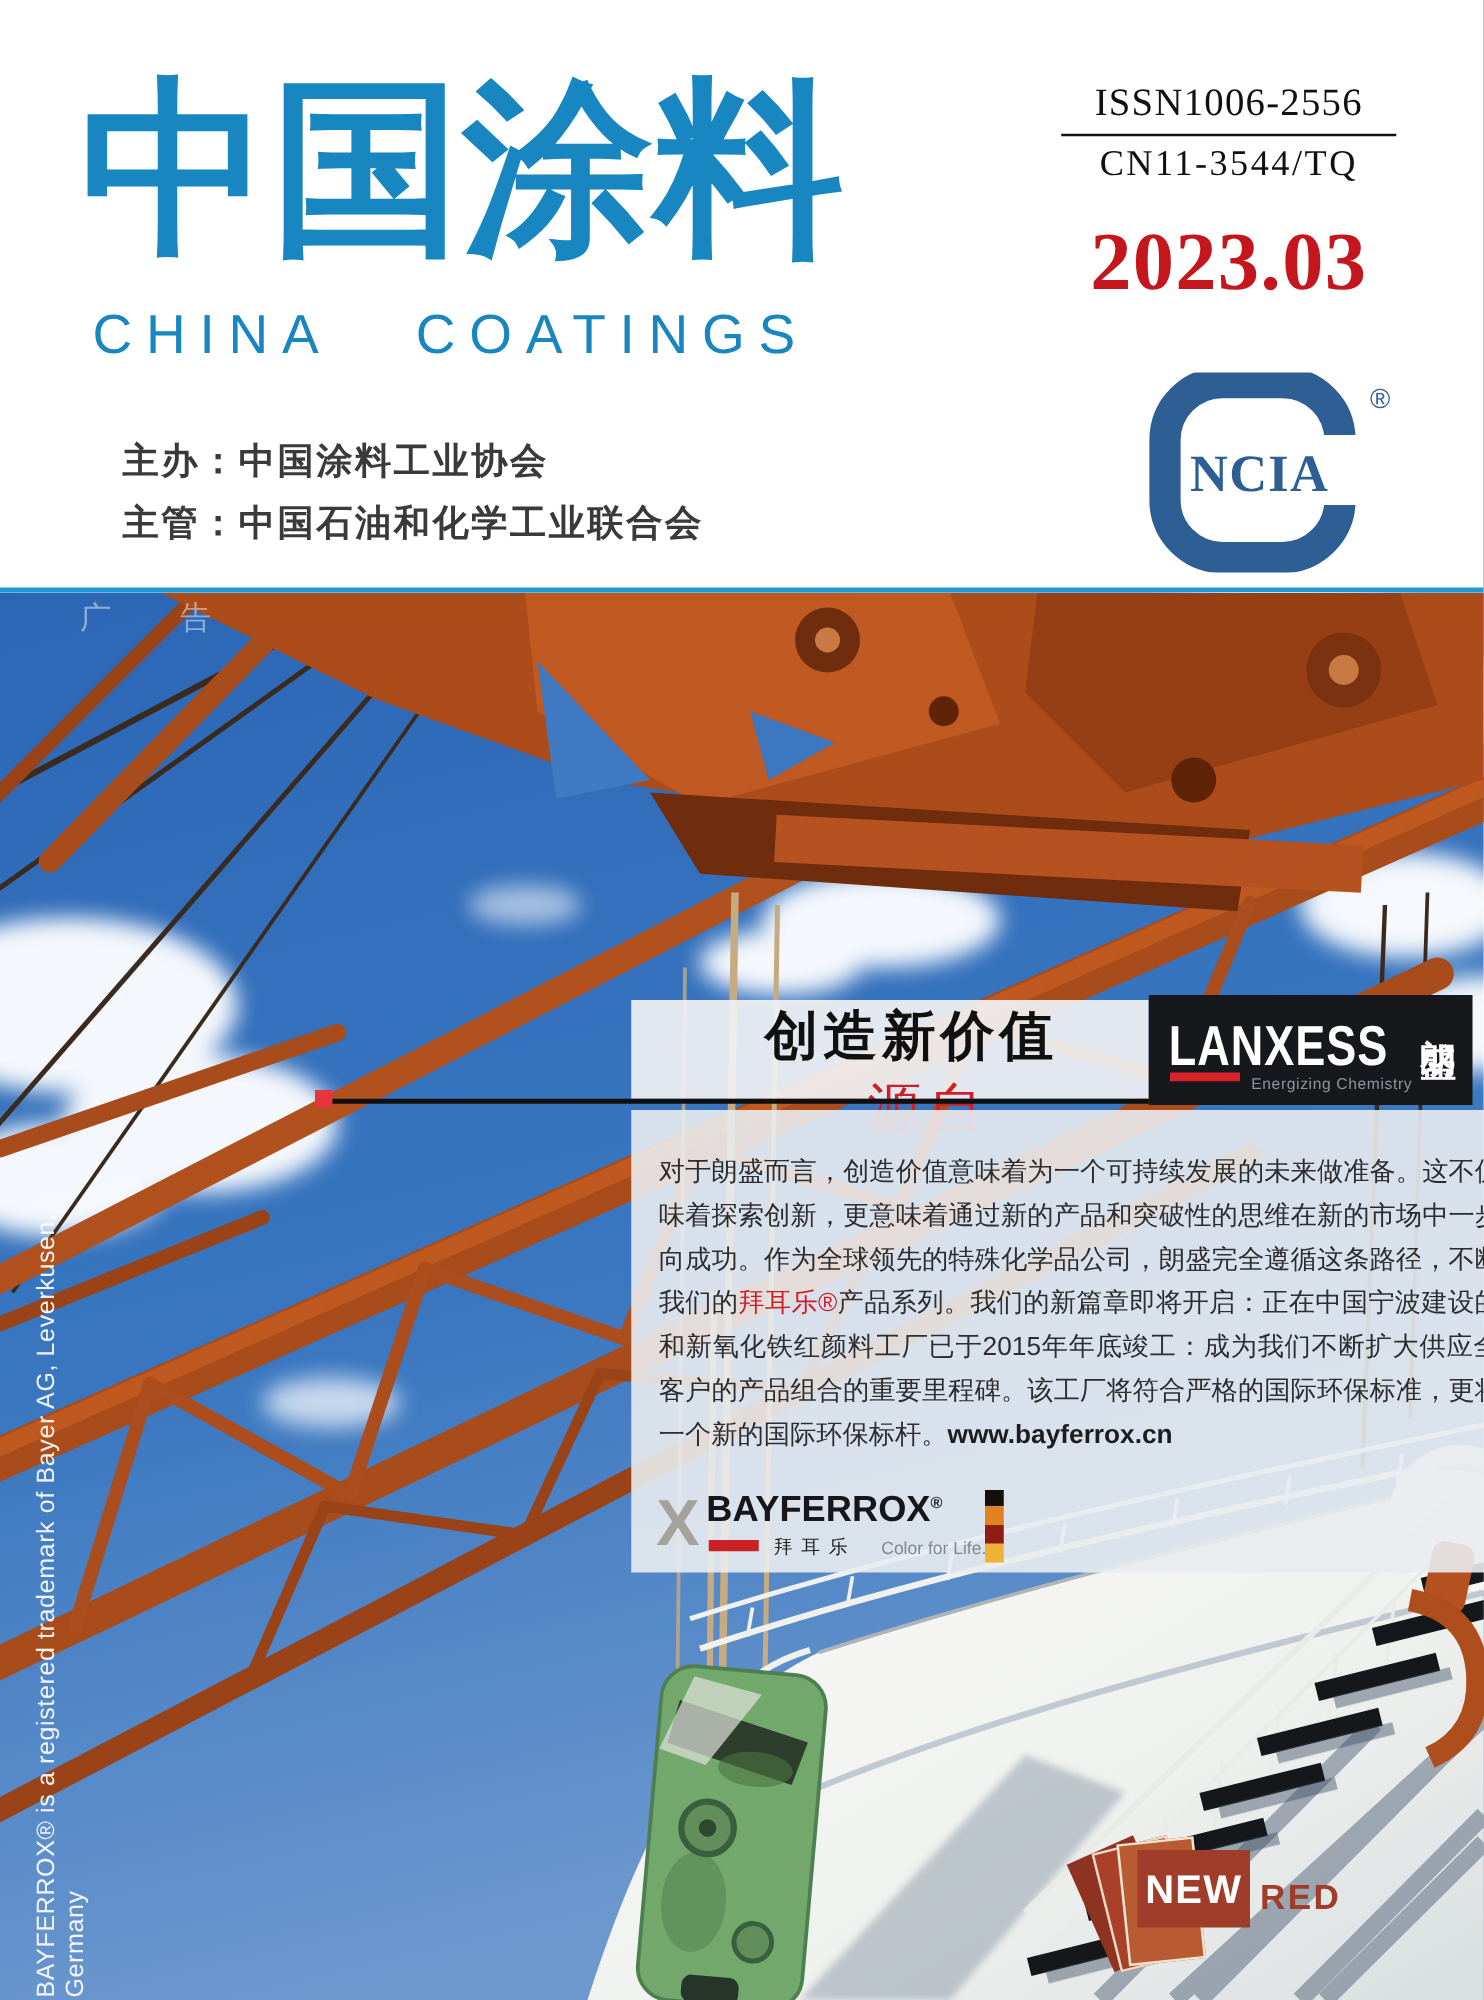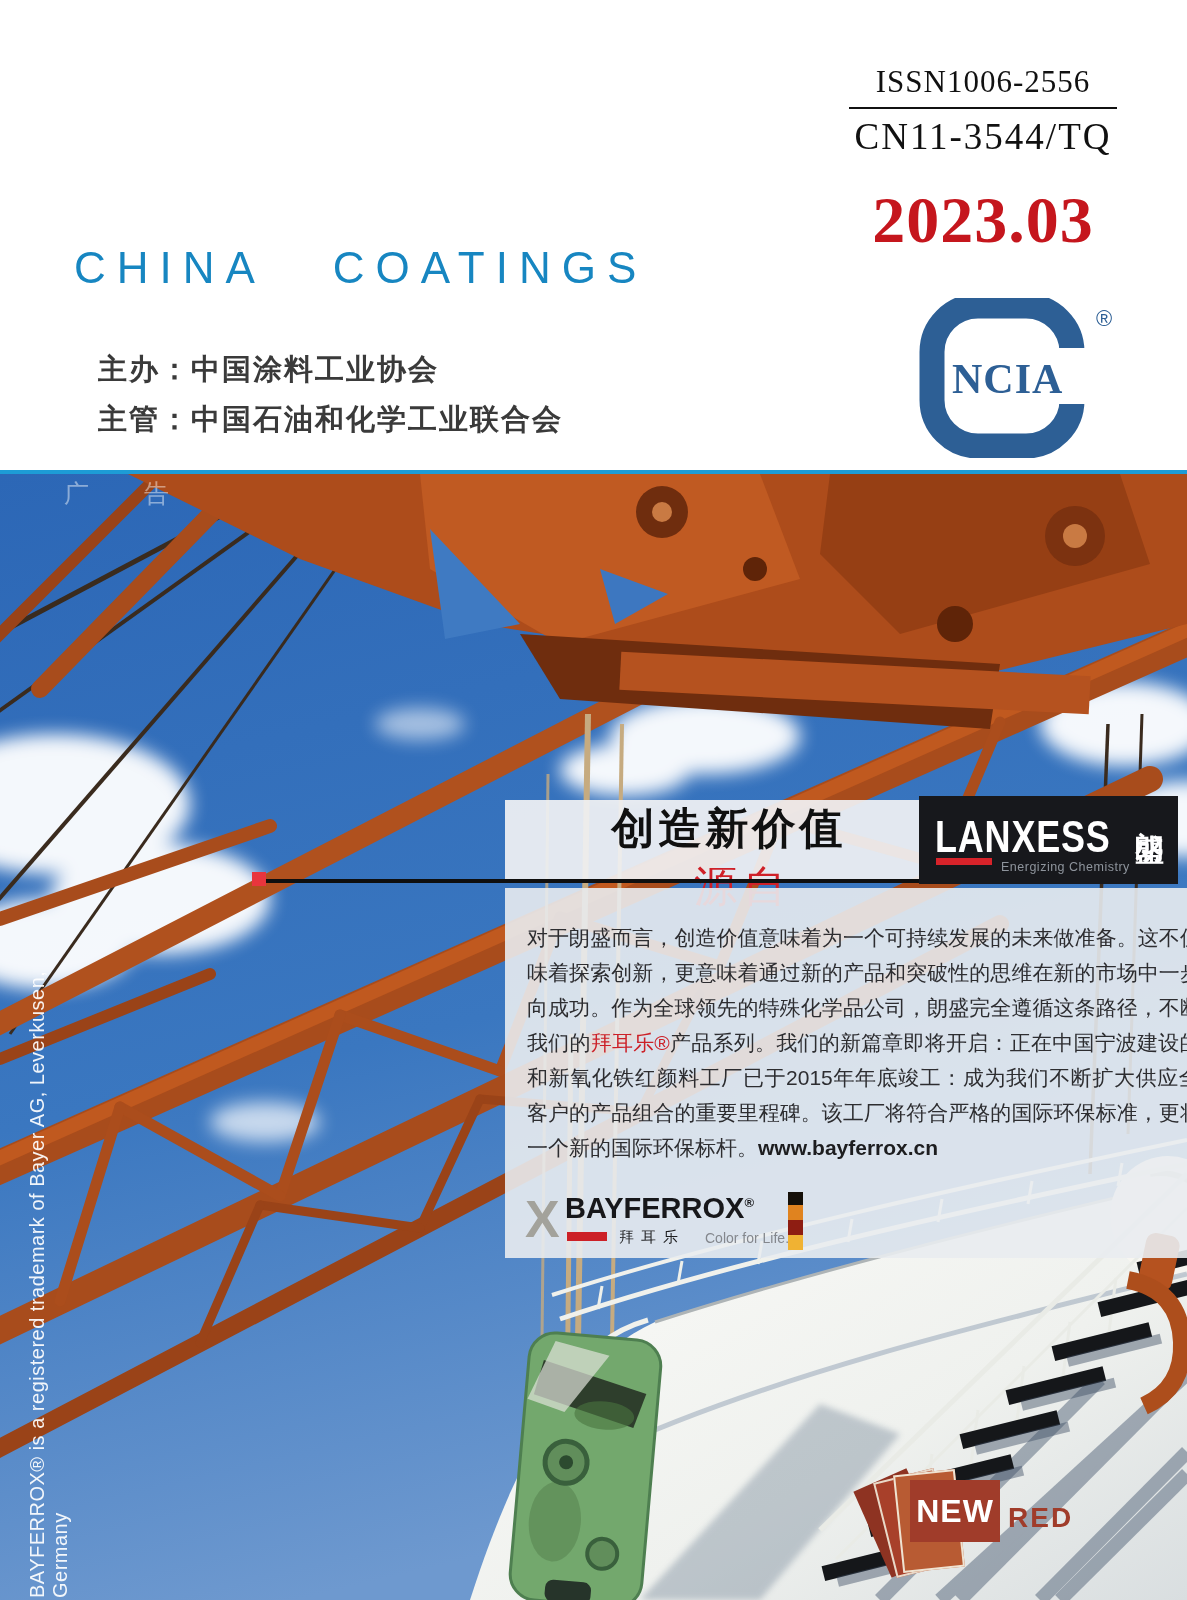--- a/index.html
+++ b/index.html
@@ -6,21 +6,21 @@
   .page{position:relative;width:1187px;height:1600px;background:#ffffff;overflow:hidden;
         font-family:"Liberation Sans",sans-serif;margin:0 auto;}
   
   .title-cn{position:absolute;left:64px;top:44px;font-size:152px;line-height:1.2;
             font-weight:900;color:#1786c1;letter-spacing:1px;}
   .title-en{position:absolute;left:74px;top:243px;font-size:44px;font-weight:500;
             color:#1786c1;letter-spacing:11px;word-spacing:46px;}
   .pub-block{position:absolute;left:828px;top:64px;width:310px;text-align:center;color:#111;}
   .issn{font-family:"Liberation Serif",serif;font-size:31px;letter-spacing:1px;}
   .pub-divider{height:2px;background:#111;width:268px;margin:7px auto 6px auto;}
-  .cn-number{font-family:"Liberation Serif",serif;font-size:37px;letter-spacing:2px;}
+  .cn-number{font-family:"Liberation Serif",serif;font-size:29px;letter-spacing:2px;}
   .issue-date{font-family:"Liberation Serif",serif;font-size:66px;font-weight:700;
               color:#c5161d;margin-top:24px;letter-spacing:1px;}
   .volume{font-size:23px;margin-top:12px;color:#111;letter-spacing:1px;}
   .org-lines{position:absolute;left:98px;top:344px;font-size:29px;color:#3a3a3a;
              letter-spacing:2px;line-height:50px;font-weight:600;}
   .cncia{position:absolute;left:900px;top:298px;}
   
   .blue-line{position:absolute;left:0;top:470px;width:1187px;height:4px;background:#1d9cd6;}
   
   .photo{position:absolute;left:0;top:474px;width:1187px;height:1126px;}
@@ -69,20 +69,21 @@
   .nr-box{position:absolute;left:42px;top:14px;width:90px;height:62px;background:#a03c2a;
           display:flex;align-items:center;justify-content:center;}
   .nr-new{font-size:32px;font-weight:800;color:#ffffff;letter-spacing:1px;}
   .nr-red{position:absolute;left:140px;top:36px;font-size:28px;font-weight:800;color:#a03c2a;letter-spacing:2px;}
 </style>
 </head>
 <body>
 
 <div class="page">
 
+  <div class="title-cn">中国涂料</div>
   <div class="title-en">CHINA COATINGS</div>
 
   <div class="pub-block">
     <div class="issn">ISSN1006-2556</div>
     <div class="pub-divider"></div>
     <div class="cn-number">CN11-3544/TQ</div>
     <div class="issue-date">2023.03</div>
   </div>
 
   <div class="org-lines">

